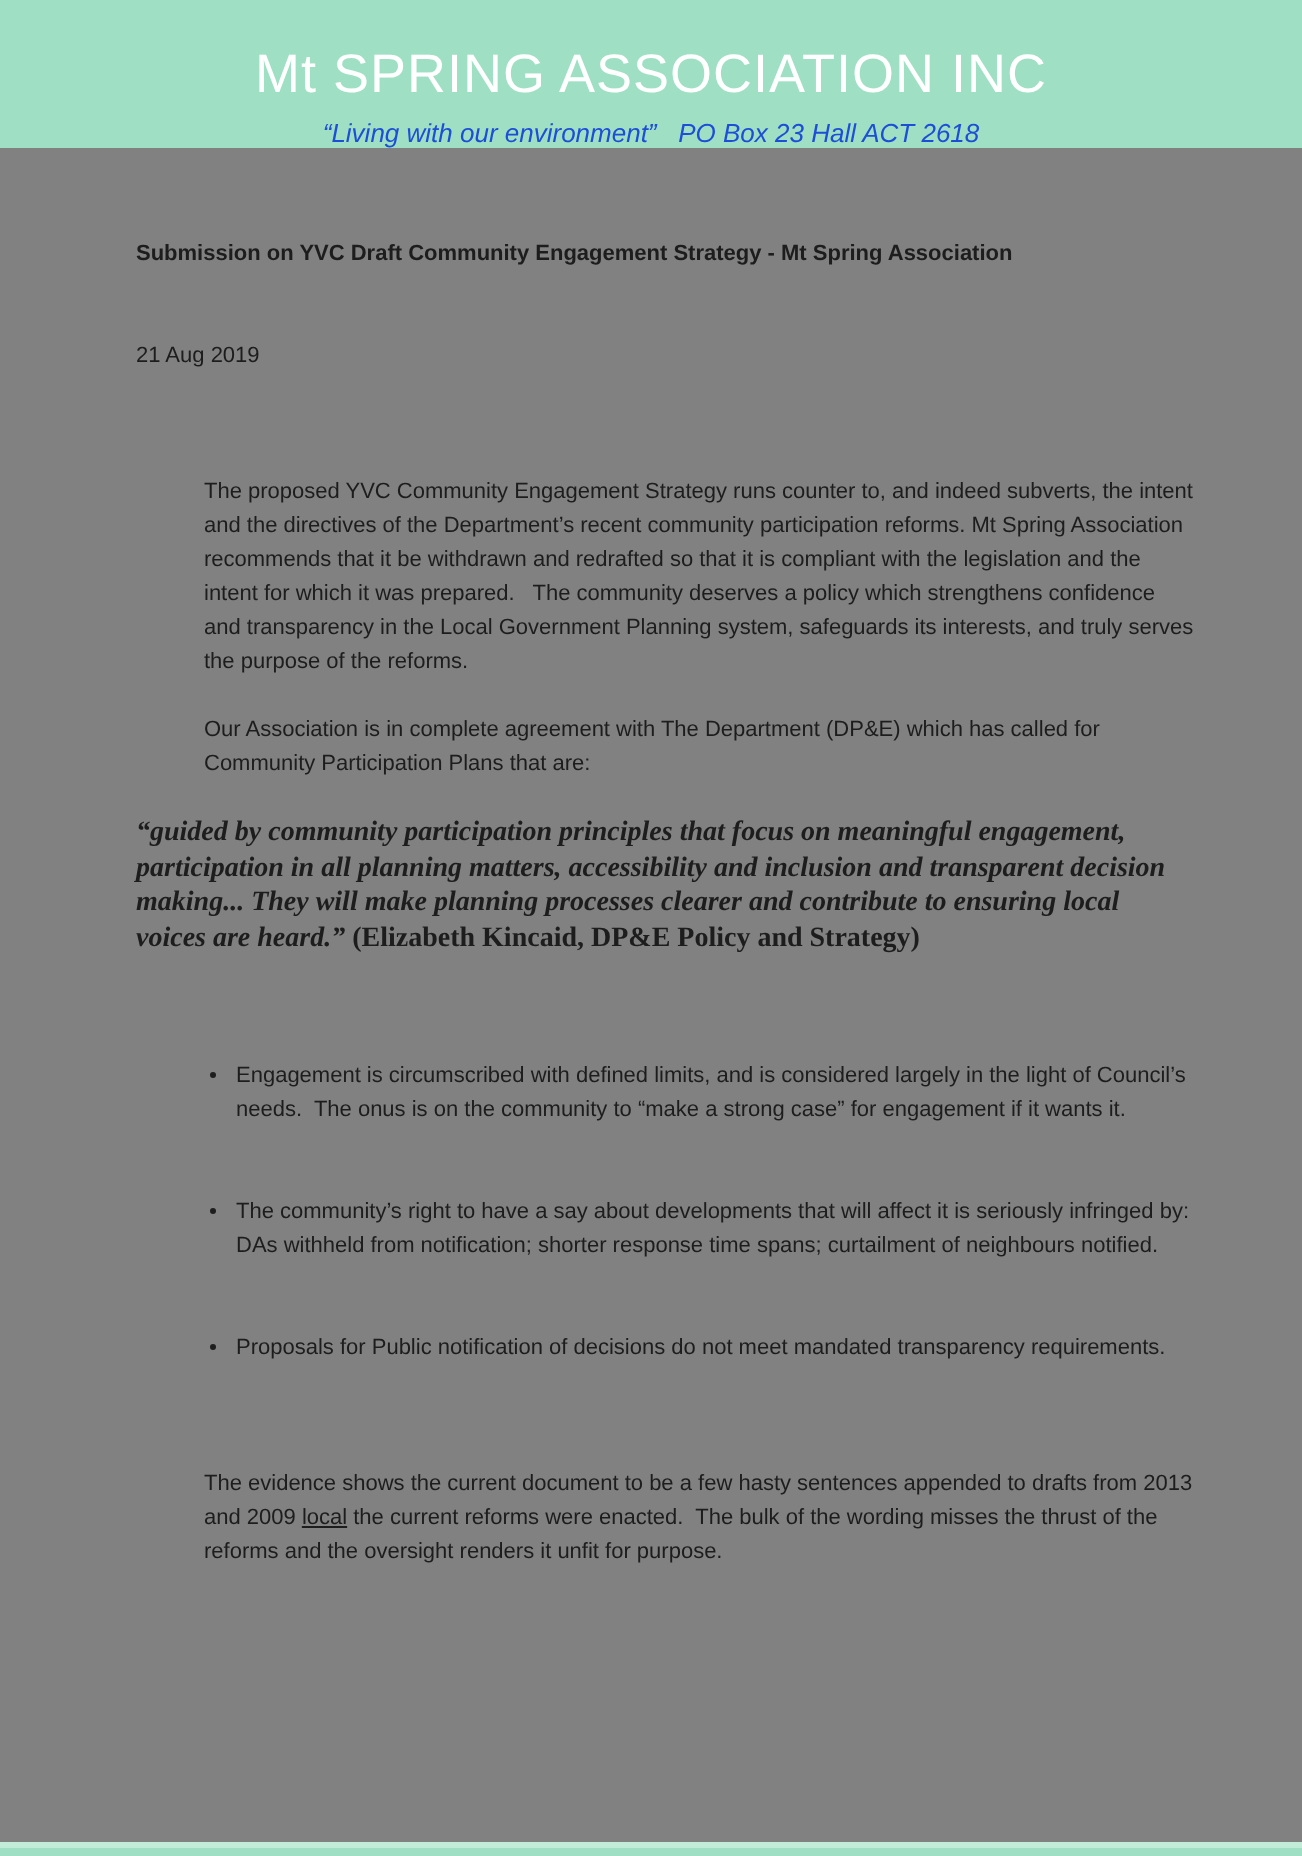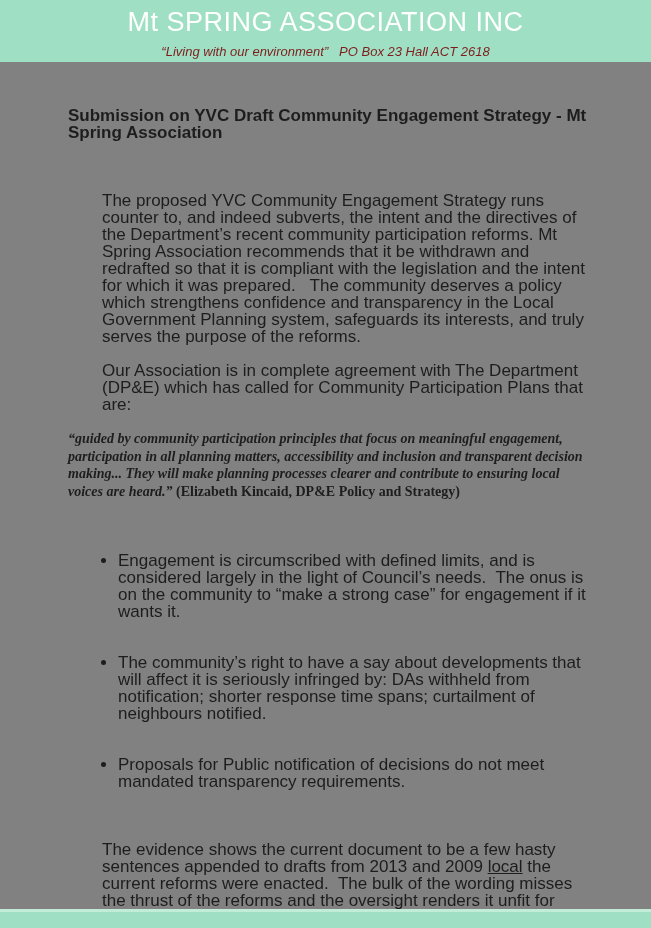--- a/index.html
+++ b/index.html
@@ -6,39 +6,39 @@
     --banner:#9FE0C4;
     --banner-edge:#C2EBD8;
     --page-bg:#818181;
     --ink:#1d1d1d;
   }
   *{margin:0;padding:0;box-sizing:border-box;}
   html,body{width:651px;height:928px;overflow:hidden;background:#fff;}
   body{font-family:"Liberation Sans",sans-serif;}
 
   .banner-top{
-    height:62px;background:var(--banner);
+    height:74px;background:var(--banner);
     display:flex;flex-direction:column;align-items:center;justify-content:flex-start;
-    padding-top:8px;
+    padding-top:23px;
   }
   .org-title{
     color:#ffffff;font-size:27px;font-weight:400;letter-spacing:.5px;
     line-height:1.1;text-align:center;
   }
   .org-tagline{
-    color:#7f1d1d;font-size:13px;font-style:italic;margin-top:6px;
+    color:#1d4ed8;font-size:13px;font-style:italic;margin-top:6px;
     text-align:left;white-space:pre-wrap;
   }
 
   .page{
     height:847px;background:var(--page-bg);color:var(--ink);
     padding:11px 53px 0 68px;overflow:hidden;
   }
   .para, .doc-head, .bullets, .quote{
-    font-size:17px;line-height:17px;white-space:pre-wrap;
+    font-size:11px;line-height:17px;white-space:pre-wrap;
   }
   .doc-head{margin-bottom:17px;}
   .doc-title{font-weight:bold;}
   .para{margin-bottom:17px;margin-left:34px;}
   .quote{
     font-family:"Liberation Serif",serif;
     font-size:14px;line-height:17.5px;
     margin:1px 0 18px 0;
   }
   .quote .q-text{font-style:italic;font-weight:bold;}
@@ -57,20 +57,21 @@
 
 <div class="banner-top">
   <div class="org-title">Mt SPRING ASSOCIATION INC</div>
   <div class="org-tagline">“Living with our environment”   PO Box 23 Hall ACT 2618</div>
 </div>
 
 <div class="page">
 
   <div class="doc-head">
     <div class="doc-title">Submission on YVC Draft Community Engagement Strategy - Mt Spring Association</div>
+    <div>21 Aug 2019</div>
   </div>
 
   <p class="para">The proposed YVC Community Engagement Strategy runs counter to, and indeed subverts, the intent and the directives of the Department’s recent community participation reforms. Mt Spring Association recommends that it be withdrawn and redrafted so that it is compliant with the legislation and the intent for which it was prepared.   The community deserves a policy which strengthens confidence and transparency in the Local Government Planning system, safeguards its interests, and truly serves the purpose of the reforms.</p>
 
   <p class="para">Our Association is in complete agreement with The Department (DP&amp;E) which has called for Community Participation Plans that are:</p>
 
   <p class="quote"><span class="q-text">“guided by community participation principles that focus on meaningful engagement, participation in all planning matters, accessibility and inclusion and transparent decision making... They will make planning processes clearer and contribute to ensuring local voices are heard.” </span><span class="q-attr">(Elizabeth Kincaid, DP&amp;E Policy and Strategy)</span></p>
 
 
   <ul class="bullets">

